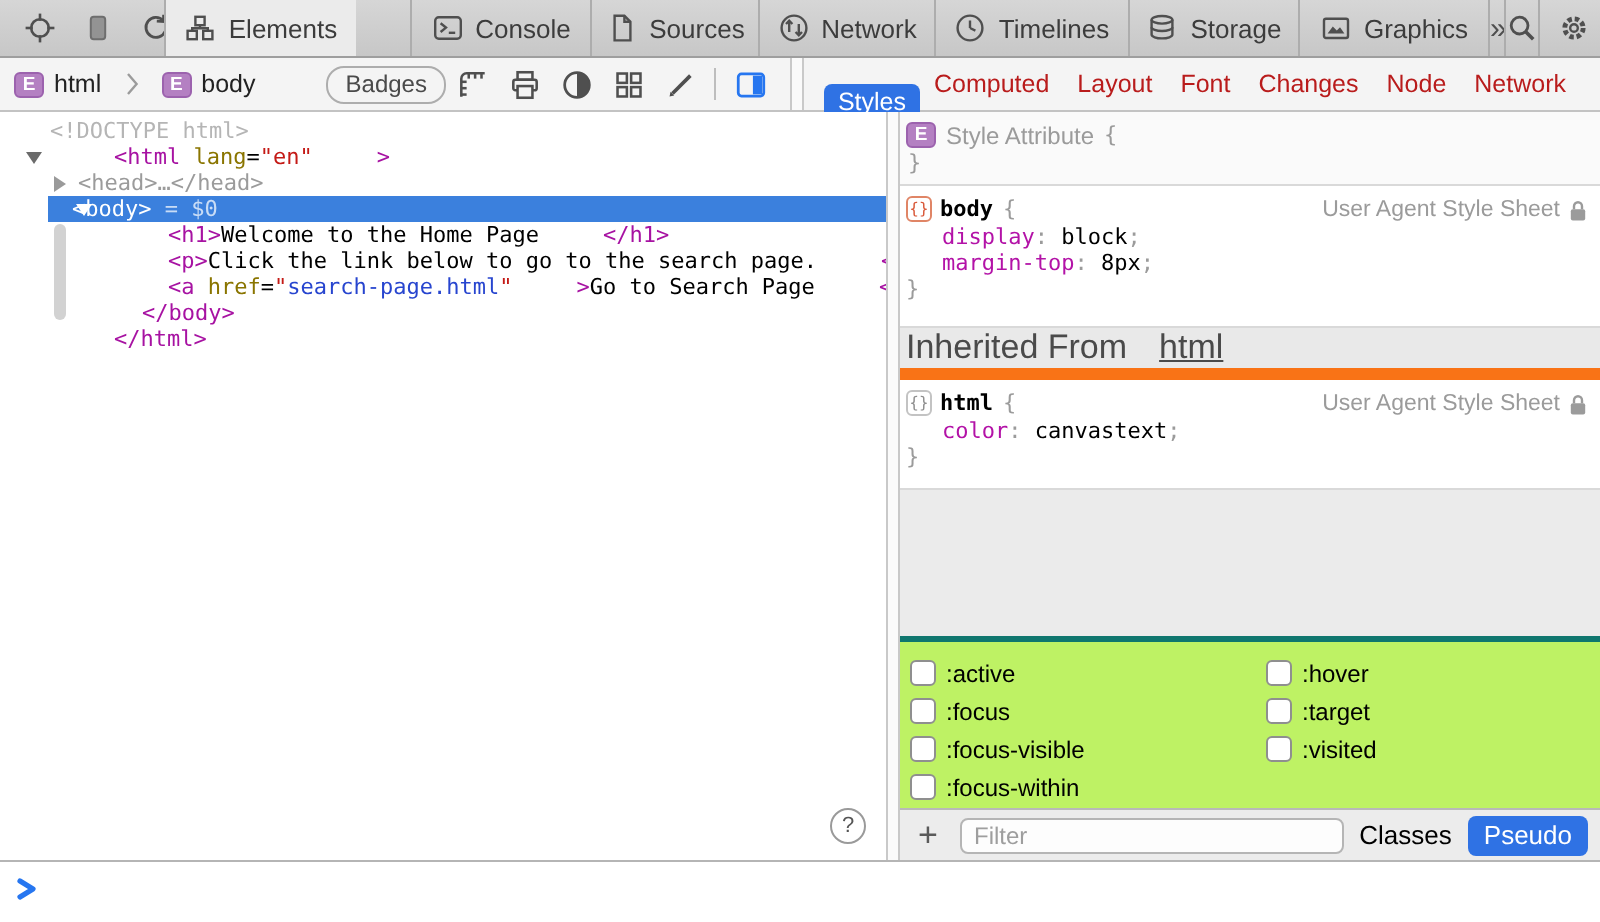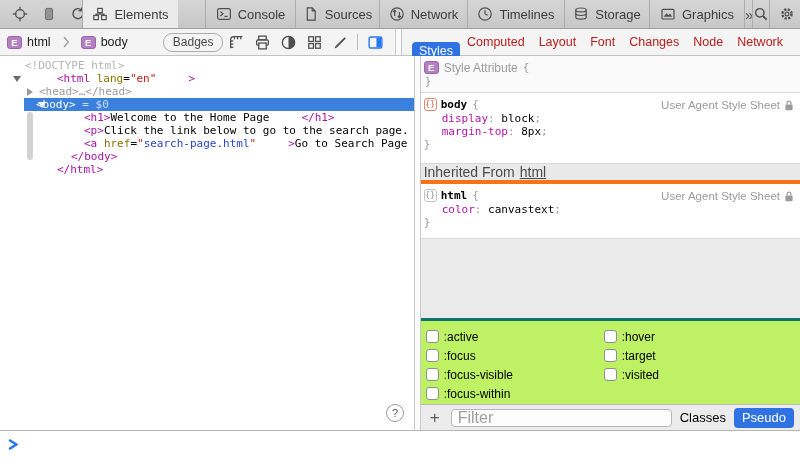--- a/index.html
+++ b/index.html
@@ -78,37 +78,37 @@
   .selector { font-weight:bold; color:#000; }
   .obrace { color:#9b9b9b; margin-left:5px; }
   .origin { position:absolute; right:6px; top:6px; font-family:"Liberation Sans",sans-serif; font-size:11.5px;
             color:#9b9b9b; display:flex; align-items:center; gap:4px; }
   .prop { height:13px; line-height:13px; padding-left:18px; white-space:pre; }
   .prop-name { color:#b312a7; }
   .prop-value { color:#000; }
   .punct { color:#9b9b9b; }
   .cbrace { height:13px; line-height:13px; color:#9b9b9b; }
 
-  .inherit-bar { flex:0 0 16px; background:#e9e9e9; border-bottom:4px solid #f97316; display:flex;
-                 align-items:center; padding:0 3px; font-size:14px; color:#4a4a4a; gap:5px; }
+  .inherit-bar { flex:0 0 16px; background:#e9e9e9; border-bottom:6px solid #f97316; display:flex;
+                 align-items:center; padding:0 3px; font-size:17px; color:#4a4a4a; gap:16px; }
   .inherit-link { text-decoration:underline; color:#4a4a4a; }
 
   .filler { flex:1; background:#ebebeb; }
 
   .pseudo-area { flex:0 0 86px; background:#bef264; border-top:3px solid #0f766e; display:flex; padding:6px 0 0 5px; }
   .pseudo-col { display:flex; flex-direction:column; }
   .pseudo-col.c0 { width:178px; } .pseudo-col.c1 { flex:1; }
   .pseudo-row { display:flex; align-items:center; height:19px; gap:5px; font-size:12px; color:#000; }
   .cb { width:13px; height:13px; border:1px solid #8f8f8f; border-radius:3px; background:#fff; flex:0 0 auto; }
 
   .filter-bar { flex:0 0 26px; background:#ececec; border-top:1px solid #b9b9b9; display:flex;
                 align-items:center; padding:0 6px; gap:8px; }
   .add-btn { font-size:17px; line-height:1; color:#5a5a5a; width:16px; text-align:center; background:none; border:none; }
   .filter-input { flex:1; height:18px; border:1px solid #b5b5b5; border-radius:4px; background:#fdfdfd;
-                  font-size:16px; padding:0 6px; color:#333; font-family:"Liberation Sans",sans-serif; }
+                  font-size:12px; padding:0 6px; color:#333; font-family:"Liberation Sans",sans-serif; }
   .filter-input::placeholder { color:#9e9e9e; }
   .classes-btn { font-size:13px; color:#000; background:none; border:none; }
   .pseudo-btn { background:#2f72e4; color:#fff; border:none; border-radius:4px; padding:2px 8px 3px; font-size:13px; }
 
   
   .console-bar { flex:0 0 31px; background:#fff; border-top:1px solid #b5b5b5; display:flex;
                  align-items:flex-start; padding:7px 0 0 8px; }
 </style>
 </head>
 <body>

